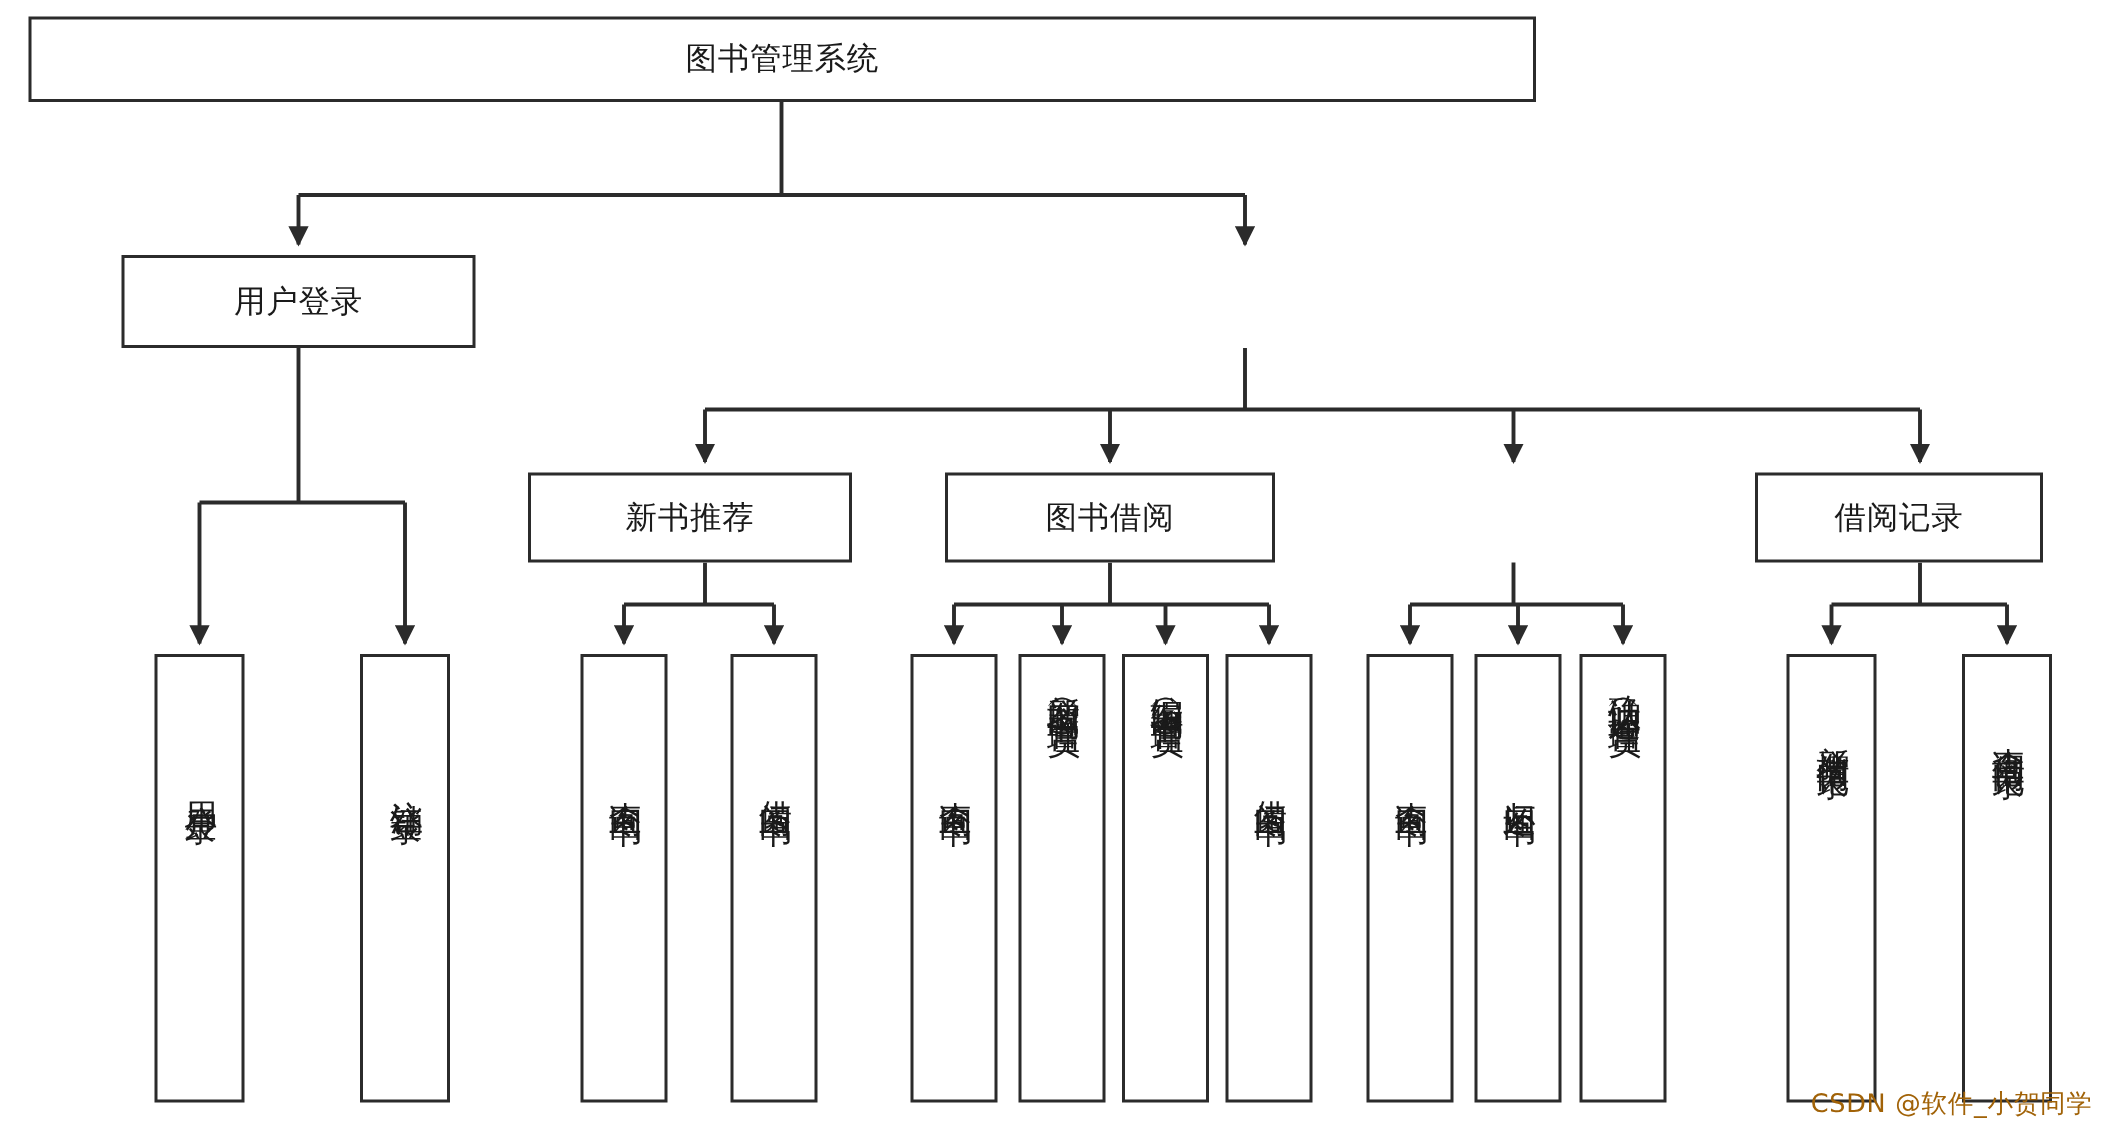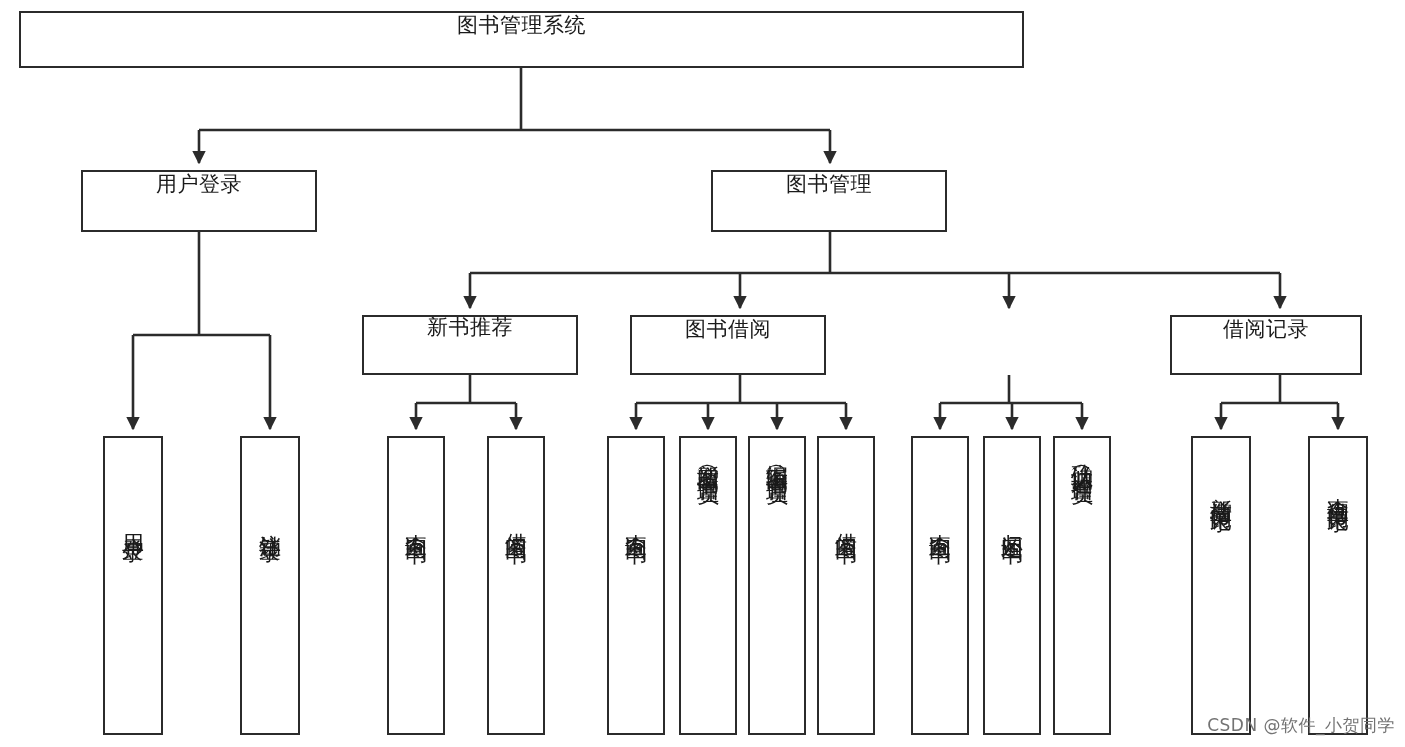--- a/index.html
+++ b/index.html
@@ -10,20 +10,21 @@
   }
   #canvas{position:absolute;inset:0;width:1405px;height:747px;}
   svg.edges{position:absolute;left:0;top:0;width:1405px;height:747px;pointer-events:none;}
 
   .node{
     position:absolute;
     box-sizing:border-box;
     background:#ffffff;
     border:2.5px solid #2b2b2b;
     display:flex;
+    align-items:center;
     justify-content:center;
     overflow:hidden;
   }
   .node .label{
     font-size:21px;
     line-height:1.15;
     letter-spacing:0.5px;
     white-space:nowrap;
     color:#1a1a1a;
   }
@@ -40,23 +41,23 @@
     white-space:nowrap;
     font-size:22px;
     letter-spacing:3px;
     line-height:1;
   }
   .node.vertical.mid .label{margin-top:0;}
 
   #watermark{
     position:absolute;
     right:10px;
-    bottom:10px;
+    bottom:0;
     font-size:17px;
-    color:#737373;
+    color:#a16207;
     white-space:nowrap;
     letter-spacing:0.5px;
   }
 </style>
 </head>
 <body>
 
 <div id="canvas">
 
   <svg class="edges" viewBox="0 0 1405 747">
@@ -110,28 +111,25 @@
     </g>
   </svg>
 
   <div class="node" style="left:19px;top:11px;width:1005px;height:57px;">
     <span class="label">图书管理系统</span>
   </div>
 
   <div class="node" style="left:81px;top:170px;width:236px;height:62px;">
     <span class="label">用户登录</span>
   </div>
-  <div class="node" style="left:711px;top:170px;width:236px;height:62px;">
-    <span class="label">图书管理</span>
-  </div>
 
-  <div class="node" style="left:362px;top:315px;width:216px;height:60px;font-family:Liberation Mono, monospace;">
+  <div class="node" style="left:352px;top:315px;width:216px;height:60px;">
     <span class="label">新书推荐</span>
   </div>
-  <div class="node" style="left:630px;top:315px;width:196px;height:60px;">
+  <div class="node" style="left:630px;top:315px;width:220px;height:60px;">
     <span class="label">图书借阅</span>
   </div>
   <div class="node" style="left:1170px;top:315px;width:192px;height:60px;">
     <span class="label">借阅记录</span>
   </div>
 
   <div class="node vertical mid" style="left:103px;top:436px;width:60px;height:299px;">
     <span class="label" style="margin-top:78px;">用户登录</span>
   </div>
   <div class="node vertical mid" style="left:240px;top:436px;width:60px;height:299px;">

